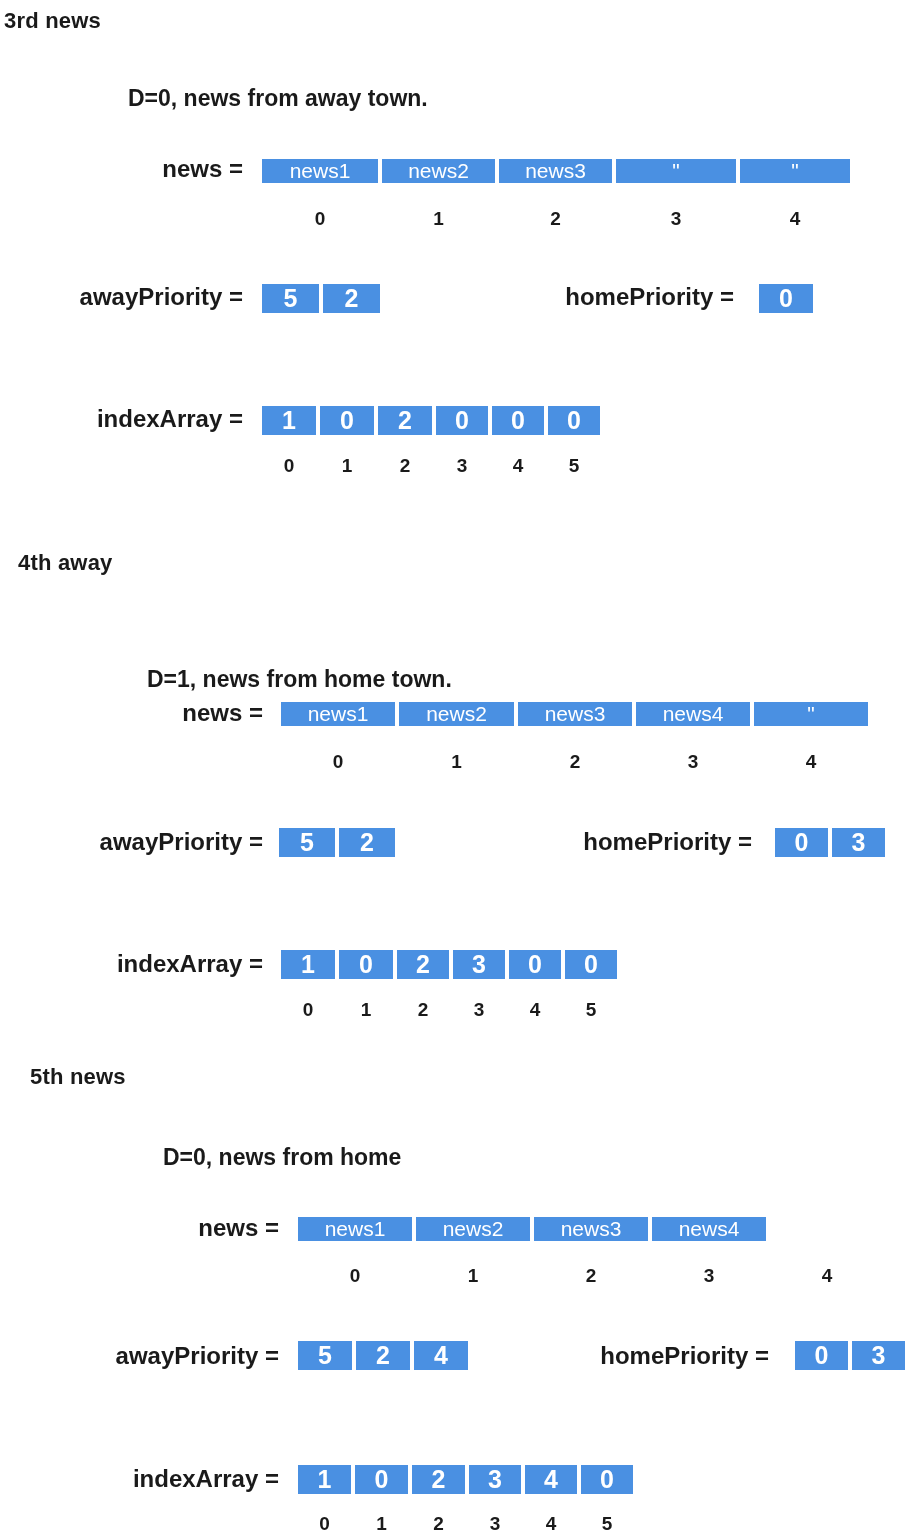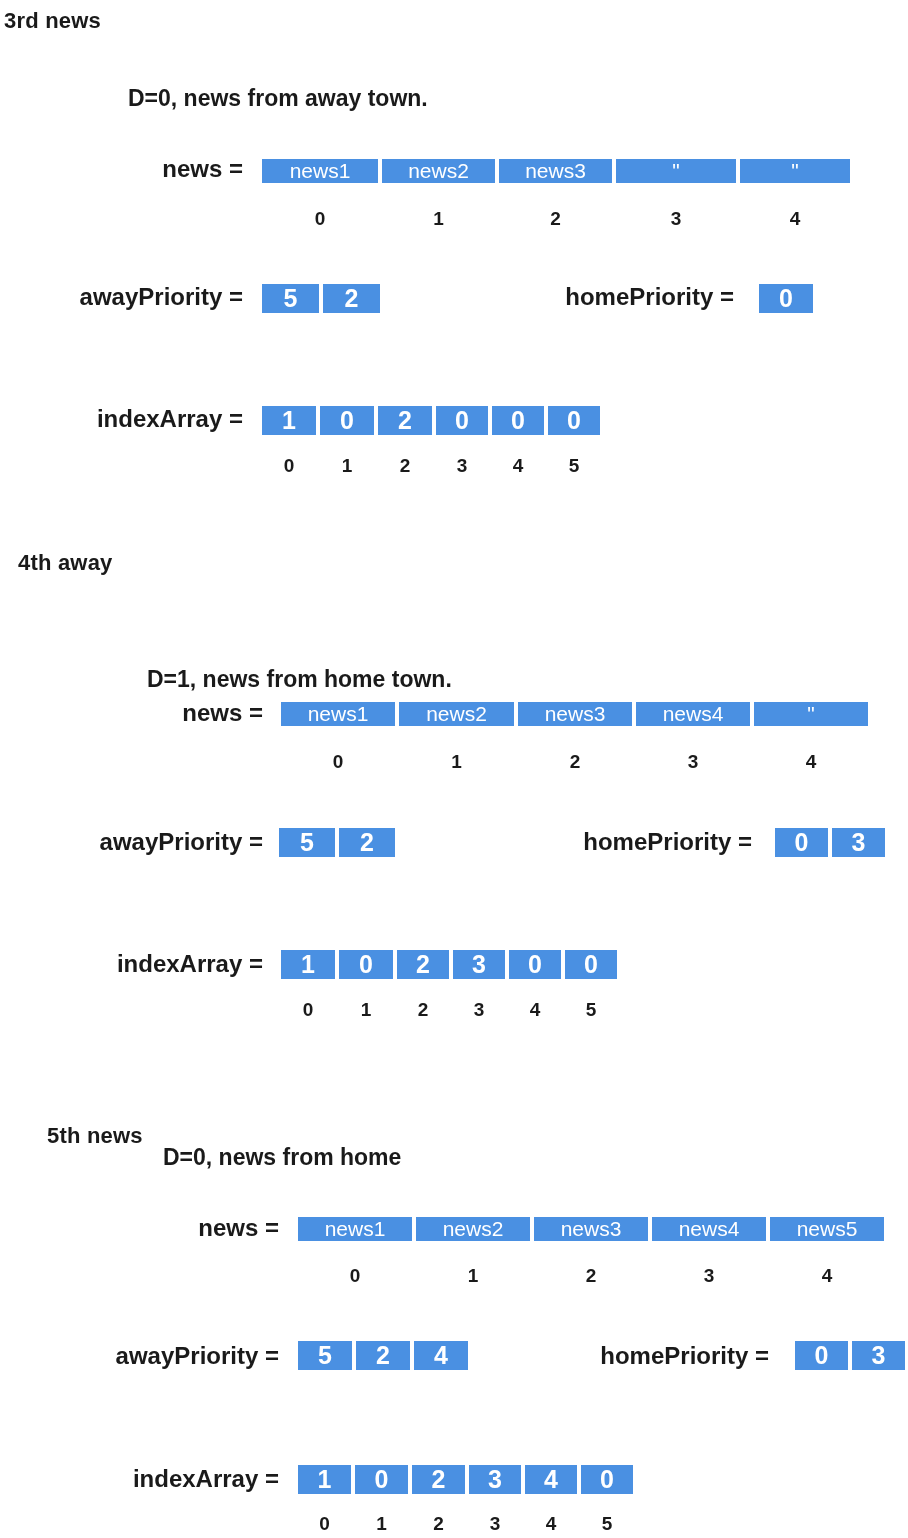--- a/index.html
+++ b/index.html
@@ -179,32 +179,31 @@
 
 <div class="idx-row" style="left:279px; top:999px;">
   <div class="idx" style="width:58px;">0</div>
   <div class="idx" style="width:58px;">1</div>
   <div class="idx" style="width:56px;">2</div>
   <div class="idx" style="width:56px;">3</div>
   <div class="idx" style="width:56px;">4</div>
   <div class="idx" style="width:56px;">5</div>
 </div>
 
-<div class="section-title" style="left:30px; top:1123px;margin-left:17px;">5th news</div>
+<div class="section-title" style="left:30px; top:1064px;">5th news</div>
 
 <div class="caption" style="left:163px; top:1144px;">D=0, news from home</div>
 
 <div class="label" style="left:36px; top:1214px; width:243px;">news =</div>
 
 <div class="array" style="left:296px; top:1201px; height:55px;">
   <div class="cell news" style="width:118px;">news1</div>
   <div class="cell news" style="width:118px;">news2</div>
   <div class="cell news" style="width:118px;">news3</div>
   <div class="cell news" style="width:118px;">news4</div>
-  <div class="cell news" style="width:118px;">news5</div>
 </div>
 
 <div class="idx-row" style="left:296px; top:1265px;">
   <div class="idx" style="width:118px;">0</div>
   <div class="idx" style="width:118px;">1</div>
   <div class="idx" style="width:118px;">2</div>
   <div class="idx" style="width:118px;">3</div>
   <div class="idx" style="width:118px;">4</div>
 </div>
 

